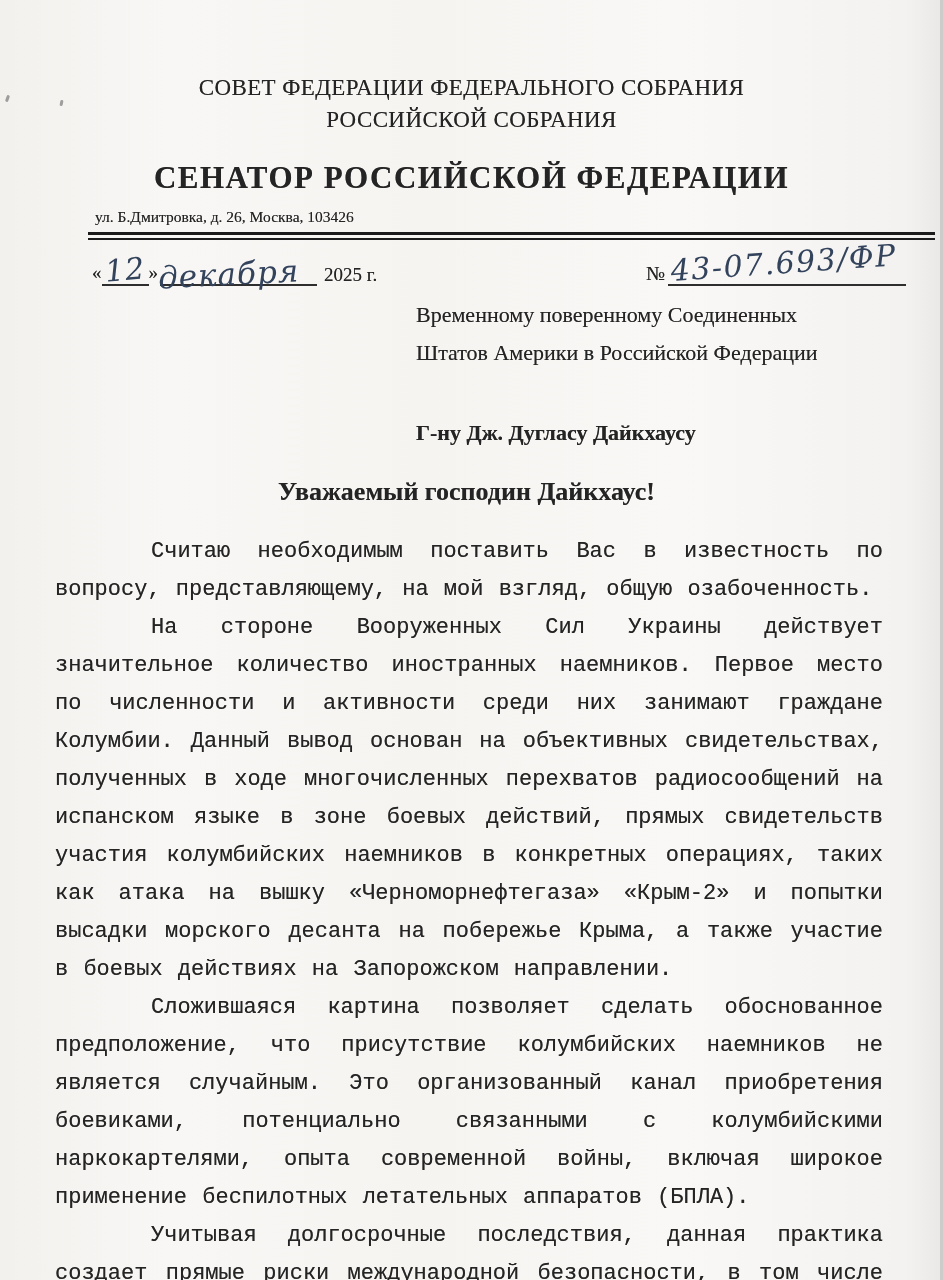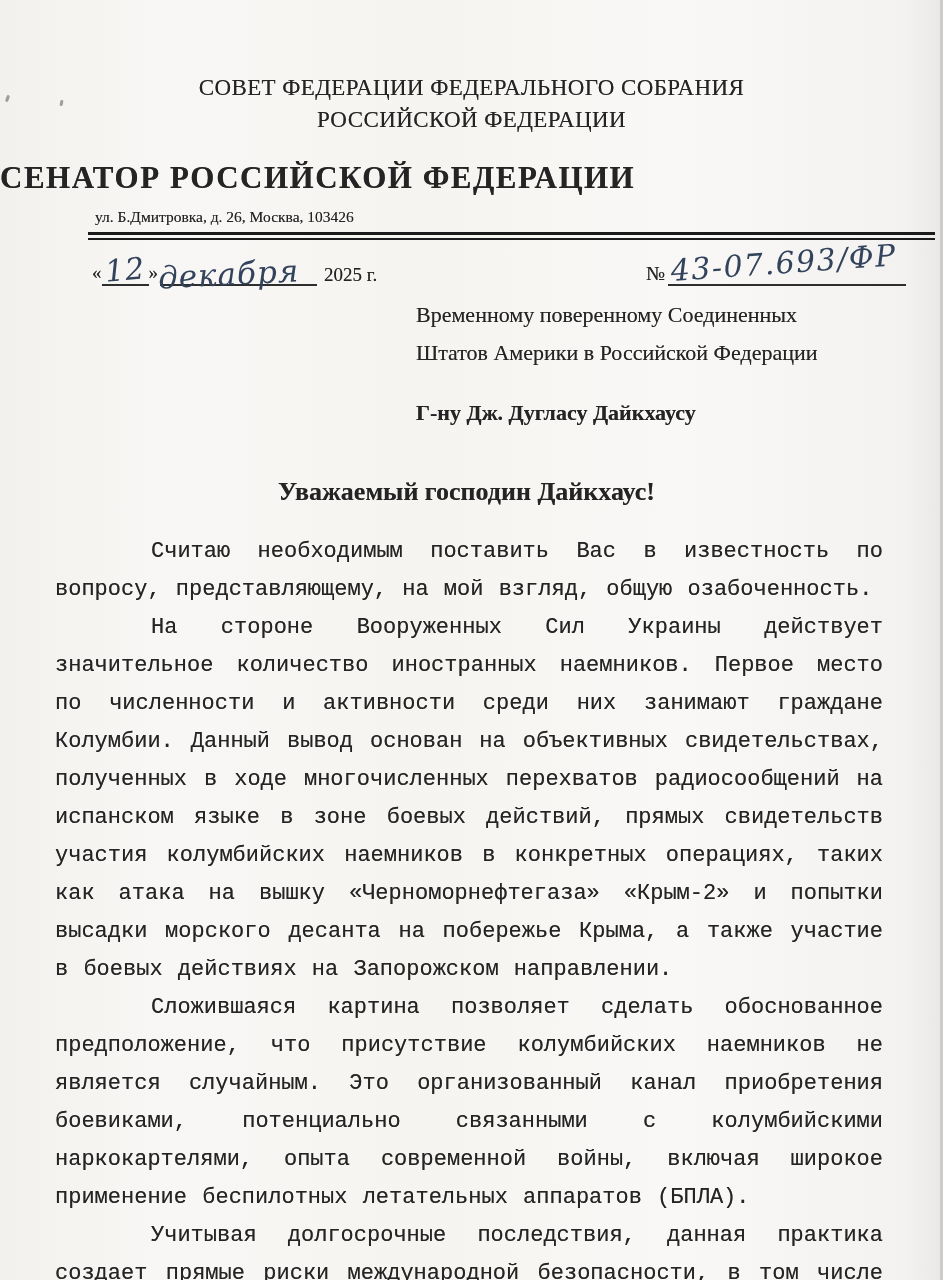--- a/index.html
+++ b/index.html
@@ -7,21 +7,21 @@
     position:relative;width:943px;height:1280px;overflow:hidden;
     background-color:var(--paper,#f6f5f2);
     background-image:linear-gradient(90deg,#f2f1ee 0%,#f8f7f5 18%,#f5f4f1 45%,#f9f8f6 72%,#f3f2f0 96%,#e9e8e6 100%);
     font-family:"Liberation Serif","DejaVu Serif",serif;
     color:var(--text,#242424);
     text-shadow:0 0 .5px rgba(30,30,30,.55);
   }
   
   .org{position:absolute;top:72px;left:0;right:0;text-align:center;
        font-size:23px;line-height:32px;letter-spacing:.4px;}
-  .title{position:absolute;top:160px;left:0;right:0;
+  .title{position:absolute;top:160px;left:0;right:0;text-align:center;
        font-size:31px;font-weight:bold;letter-spacing:1.5px;}
   .address{position:absolute;left:95px;top:208px;font-size:15.5px;}
   .rule{position:absolute;left:88px;width:847px;top:232px;height:3px;
        border-top:3.5px solid #1b1b1b;border-bottom:2px solid #1b1b1b;}
   
   .date-field{position:absolute;left:92px;top:250px;display:flex;align-items:flex-end;font-size:19px;}
   .quote{padding-bottom:2px;}
   .u{display:inline-block;border-bottom:2px solid #2e2e2e;position:relative;}
   .u-day{width:47px;height:34px;}
   .u-month{width:157px;height:34px;margin-left:2px;}
@@ -30,21 +30,21 @@
   .no-sign{font-size:20px;padding-bottom:1px;}
   .u-num{width:238px;height:36px;margin-left:3px;}
   .hw{position:absolute;font-style:italic;color:var(--ink,#33435c);
       font-family:"DejaVu Serif",serif;white-space:nowrap;text-shadow:none;}
   .hw-day{left:3px;bottom:-3px;font-size:30px;transform:rotate(-5deg);letter-spacing:1px;}
   .hw-month{left:-2px;bottom:-8px;font-size:31px;transform:rotate(-3deg);letter-spacing:1px;}
   .hw-num{left:4px;bottom:-4px;font-size:30px;transform:rotate(-4deg);
       transform-origin:left bottom;letter-spacing:1.5px;}
   
   .recipient{position:absolute;left:416px;top:296px;font-size:22px;line-height:37.5px;}
-  .recipient-name{margin-top:23px;font-weight:bold;}
+  .recipient-name{margin-top:43px;font-weight:bold;}
   
   .salutation{position:absolute;top:477px;left:0;right:10px;text-align:center;
       font-size:26px;font-weight:bold;}
   
   .body-text{position:absolute;left:55px;top:533px;width:828px;
       font-size:22px;line-height:38px;text-align:justify;}
   .body-text p{margin:0;text-indent:96px;word-spacing:2px;font-family:Liberation Mono, monospace;}
   
   .speck{position:absolute;background:#4a4a4a;opacity:.5;border-radius:2px;}
   .s1{left:6px;top:95px;width:3px;height:7px;transform:rotate(20deg);}
@@ -55,21 +55,21 @@
 <body>
 
 <div class="page">
 
   <div class="speck s1"></div>
   <div class="speck s2"></div>
   <div class="edge"></div>
 
   <div class="org">
     <div>СОВЕТ ФЕДЕРАЦИИ ФЕДЕРАЛЬНОГО СОБРАНИЯ</div>
-    <div>РОССИЙСКОЙ ФЕДЕРАЦИИ</div>
+    <div>РОССИЙСКОЙ СОБРАНИЯ</div>
   </div>
 
   <div class="title">СЕНАТОР РОССИЙСКОЙ ФЕДЕРАЦИИ</div>
   <div class="address">ул. Б.Дмитровка, д. 26, Москва, 103426</div>
   <div class="rule"></div>
 
   <div class="date-field">
     <span class="quote">«</span>
     <span class="u u-day">
       <span class="hw hw-day">12</span>

